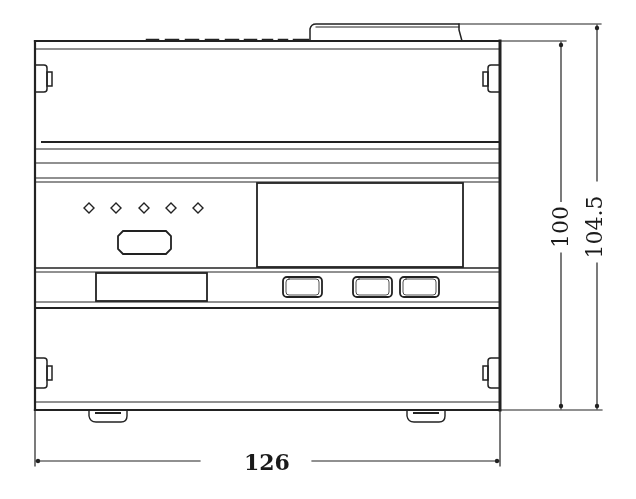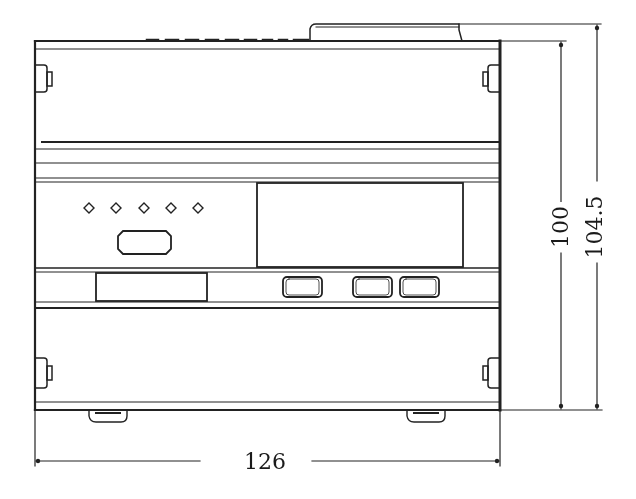--- a/index.html
+++ b/index.html
@@ -1,19 +1,19 @@
 <!DOCTYPE html>
 <html><head>
   <meta charset="utf-8">
   <style>
     html, body { margin: 0; padding: 0; background: #ffffff; }
     body { width: 636px; height: 499px; position: relative; overflow: hidden; font-family: "DejaVu Serif", serif; }
     svg { position: absolute; left: 0; top: 0; }
     .dim-label { position: absolute; font-family: "DejaVu Serif", serif; color: #1a1a1a; background: #fff; line-height: 1; }
-    .dim-h { font-size: 22px; left: 238px; top: 451px; padding: 0 6px; }
+    .dim-h { font-size: 22px; left: 238px; top: 451px; padding: 0 6px; font-weight: bold; }
     .dim-v { font-size: 22px; transform: rotate(-90deg); transform-origin: center center; padding: 0 4px; }
     .dim-100 { left: 536px; top: 216px; }
     .dim-1045 { left: 560px; top: 216px; }
   </style>
 </head>
 <body>
 
 <svg width="636" height="499" viewBox="0 0 636 499" xmlns="http://www.w3.org/2000/svg">
   <g fill="none" stroke="#222" stroke-linecap="square">
 

